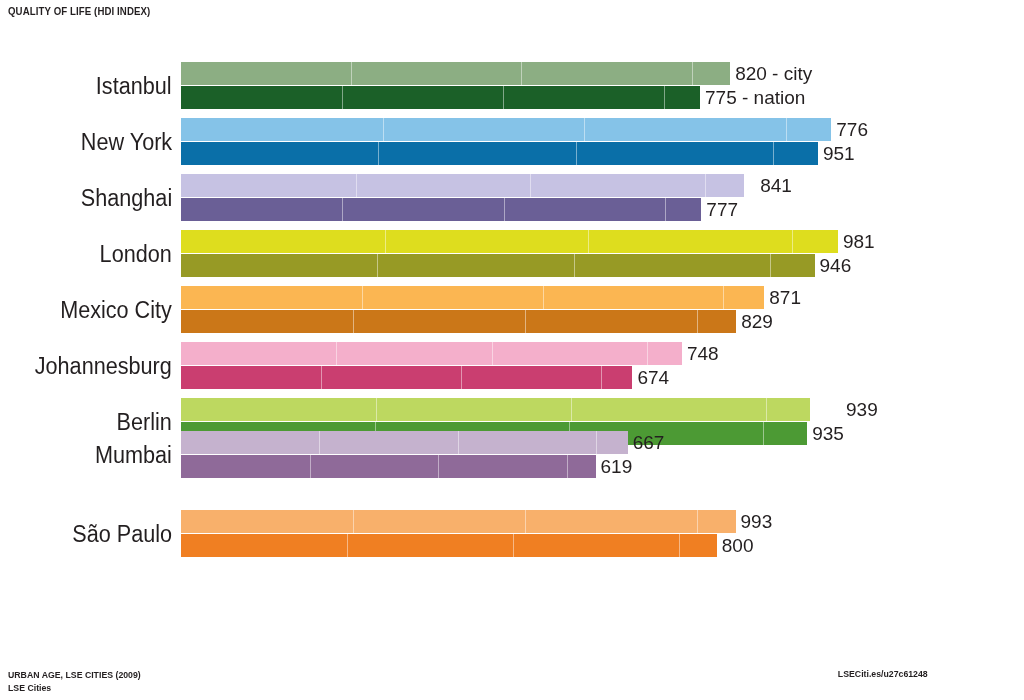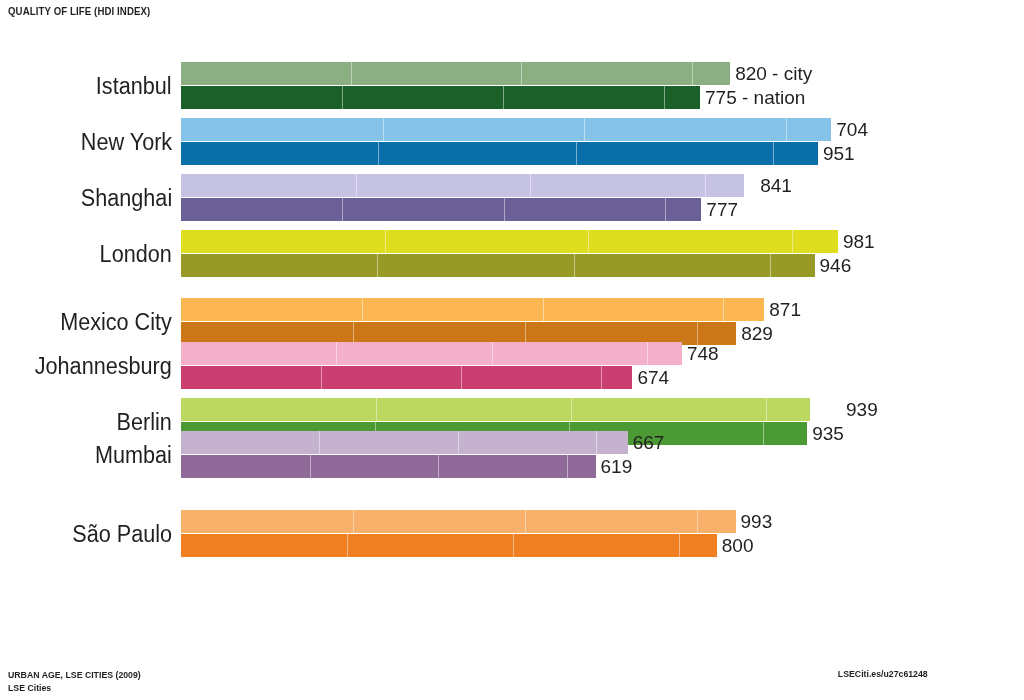--- a/index.html
+++ b/index.html
@@ -148,21 +148,21 @@
       </div>
       <div class="group" style="top: 56px;">
         <div class="city-label">New York</div>
         <div class="bars">
           <div class="bar-row top">
             <div class="bar" style="width: 650.279px; background: rgb(133, 195, 232);">
               <div class="bar-seg" style="left: 201.586px;"></div>
               <div class="bar-seg" style="left: 403.173px;"></div>
               <div class="bar-seg" style="left: 604.759px;"></div>
             </div>
-            <div class="bar-value" style="left: 650.279px;">704</div>
+            <div class="bar-value" style="left: 650.279px;">776</div>
           </div>
           <div class="bar-row bottom">
             <div class="bar" style="width: 636.885px; background: rgb(10, 111, 168);">
               <div class="bar-seg" style="left: 197.434px;"></div>
               <div class="bar-seg" style="left: 394.869px;"></div>
               <div class="bar-seg" style="left: 592.303px;"></div>
             </div>
             <div class="bar-value" style="left: 636.885px;">951</div>
           </div>
         </div>
@@ -202,21 +202,21 @@
           <div class="bar-row bottom">
             <div class="bar" style="width: 633.536px; background: rgb(151, 154, 37);">
               <div class="bar-seg" style="left: 196.396px;"></div>
               <div class="bar-seg" style="left: 392.792px;"></div>
               <div class="bar-seg" style="left: 589.189px;"></div>
             </div>
             <div class="bar-value" style="left: 633.536px;">946</div>
           </div>
         </div>
       </div>
-      <div class="group" style="top: 224px; margin-top: 12px;">
+      <div class="group" style="top: 224px;">
         <div class="city-label">Mexico City</div>
         <div class="bars">
           <div class="bar-row top">
             <div class="bar" style="width: 583.309px; background: rgb(251, 182, 82);">
               <div class="bar-seg" style="left: 180.826px;"></div>
               <div class="bar-seg" style="left: 361.651px;"></div>
               <div class="bar-seg" style="left: 542.477px;"></div>
             </div>
             <div class="bar-value" style="left: 583.309px;">871</div>
           </div>

